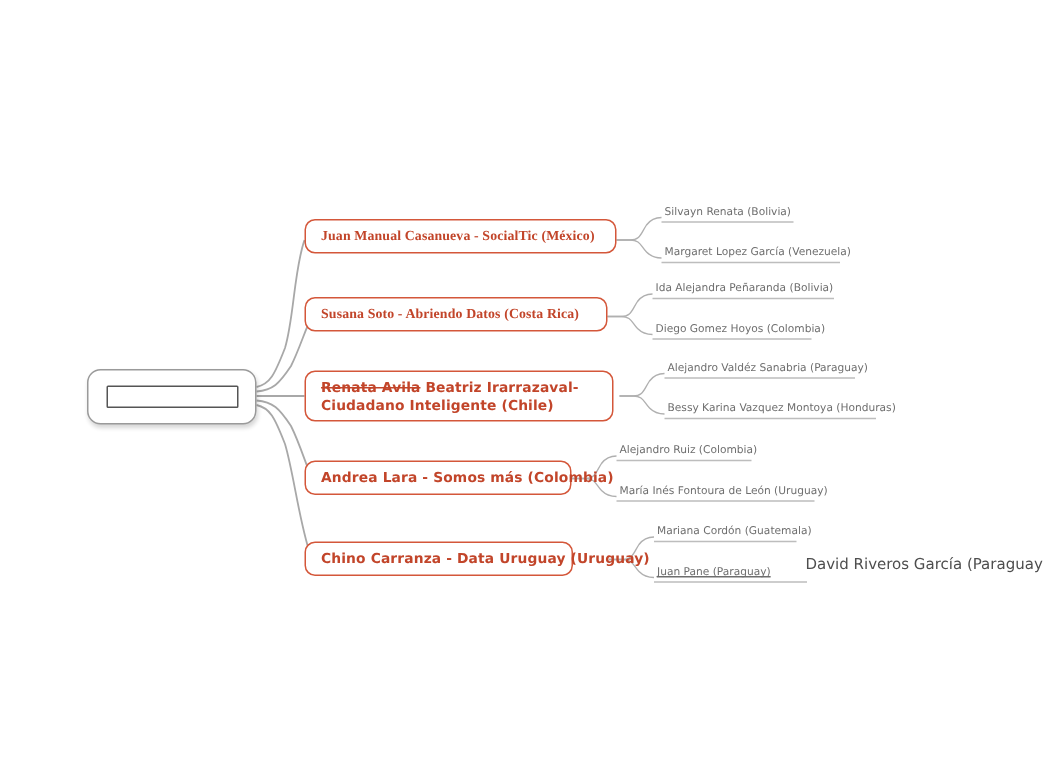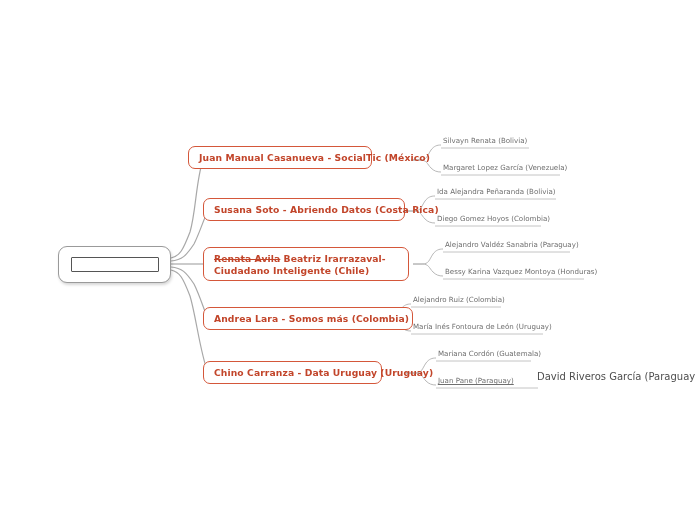--- a/index.html
+++ b/index.html
@@ -138,51 +138,51 @@
       <line x1="411" y1="334" x2="543" y2="334"></line>
       <line x1="436" y1="361" x2="531" y2="361"></line>
       <line x1="436" y1="388" x2="538" y2="388"></line>
     </g>
   </svg>
 
   <div class="root-node" style="left:58px; top:246px; width:113px; height:37px;">
     <div class="root-editbox"></div>
   </div>
 
-  <div class="branch-node" style="left:188px; top:146px; width:184px; height:23px;">
+  <div class="branch-node" style="left:203px; top:146px; width:208px; height:23px;font-family:Liberation Serif, serif;">
     <span>Juan Manual Casanueva - SocialTic (México)</span>
   </div>
   <div class="leaf-node" style="left:441px; top:136px;">
     <span>Silvayn Renata (Bolivia)</span>
   </div>
   <div class="leaf-node" style="left:441px; top:163px;">
     <span>Margaret Lopez García (Venezuela)</span>
   </div>
 
-  <div class="branch-node" style="left:203px; top:198px; width:202px; height:23px;">
+  <div class="branch-node" style="left:203px; top:198px; width:202px; height:23px;font-family:Liberation Serif, serif;">
     <span>Susana Soto - Abriendo Datos (Costa Rica)</span>
   </div>
   <div class="leaf-node" style="left:435px; top:187px;">
     <span>Ida Alejandra Peñaranda (Bolivia)</span>
   </div>
   <div class="leaf-node" style="left:435px; top:214px;">
     <span>Diego Gomez Hoyos (Colombia)</span>
   </div>
 
   <div class="branch-node two-line" style="left:203px; top:247px; width:206px; height:34px;">
     <span><span class="strike">Renata Avila</span><span> Beatriz Irarrazaval- Ciudadano Inteligente (Chile)</span></span>
   </div>
   <div class="leaf-node" style="left:443px; top:267px;">
     <span>Bessy Karina Vazquez Montoya (Honduras)</span>
   </div>
   <div class="leaf-node" style="left:443px; top:240px;">
     <span>Alejandro Valdéz Sanabria (Paraguay)</span>
   </div>
 
-  <div class="branch-node" style="left:203px; top:307px; width:210px; height:23px;">
+  <div class="branch-node" style="left:203px; top:307px; width:178px; height:23px;">
     <span>Andrea Lara - Somos más (Colombia)</span>
   </div>
   <div class="leaf-node" style="left:411px; top:295px;">
     <span>Alejandro Ruiz (Colombia)</span>
   </div>
   <div class="leaf-node" style="left:411px; top:322px;">
     <span>María Inés Fontoura de León (Uruguay)</span>
   </div>
 
   <div class="branch-node" style="left:203px; top:361px; width:179px; height:23px;">

